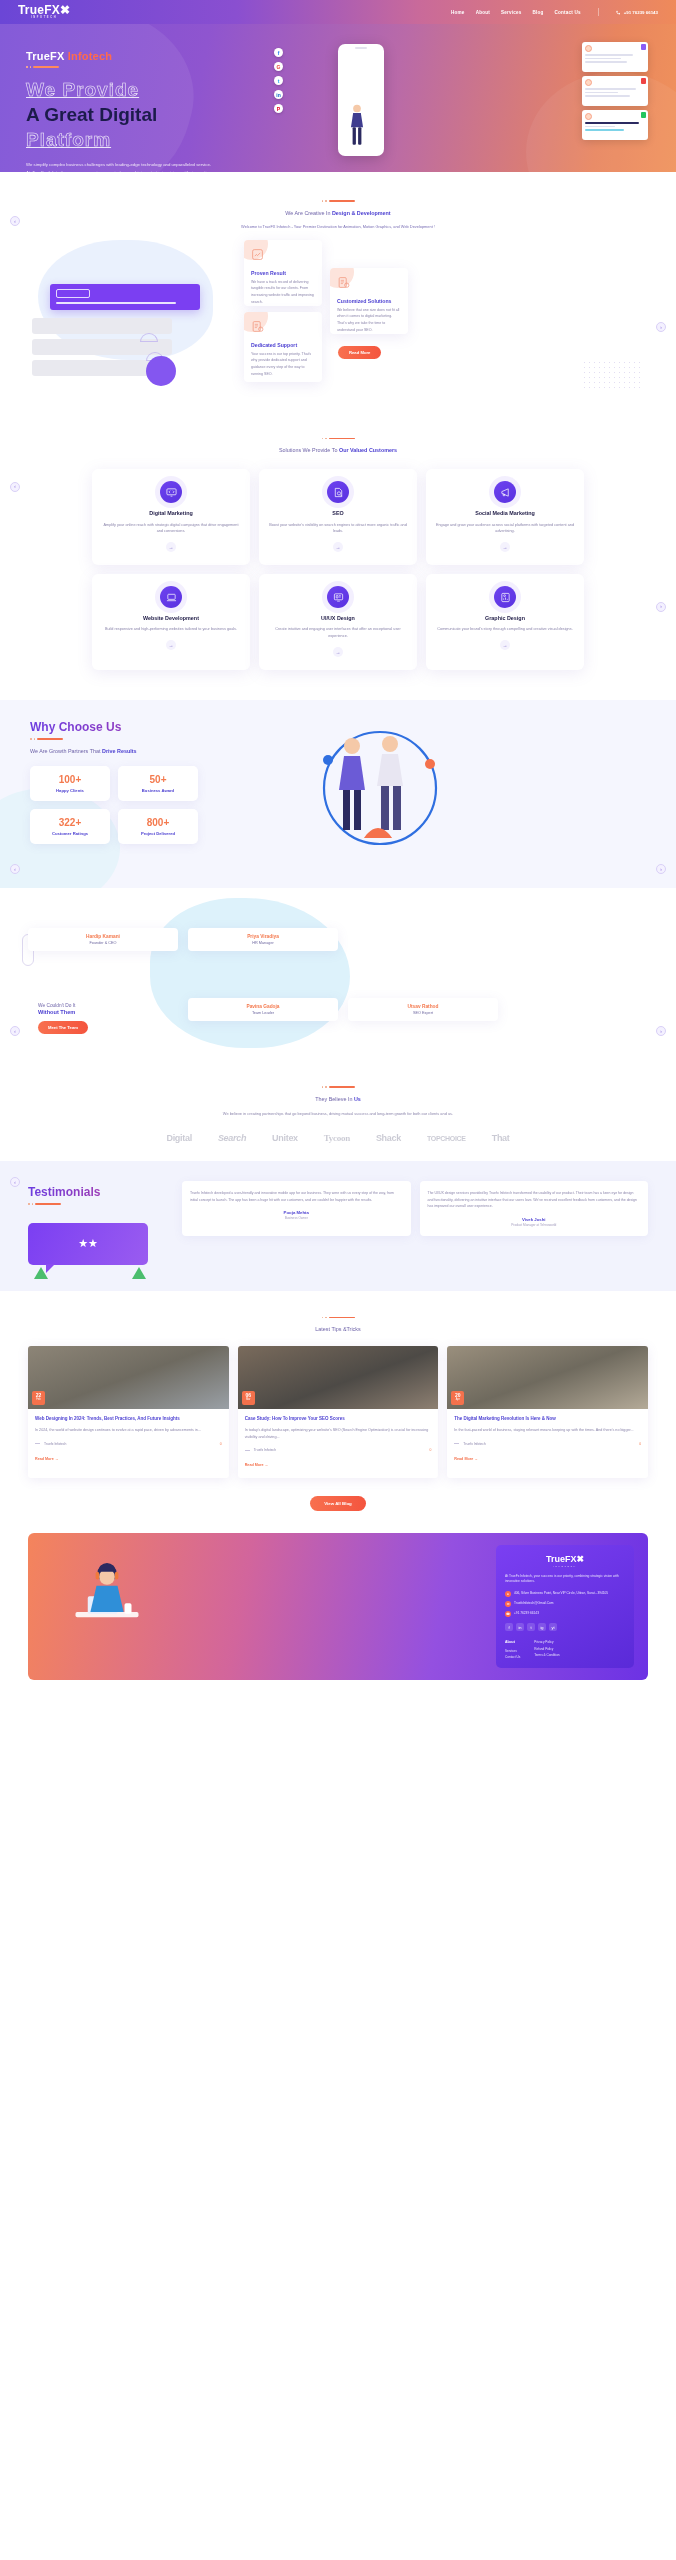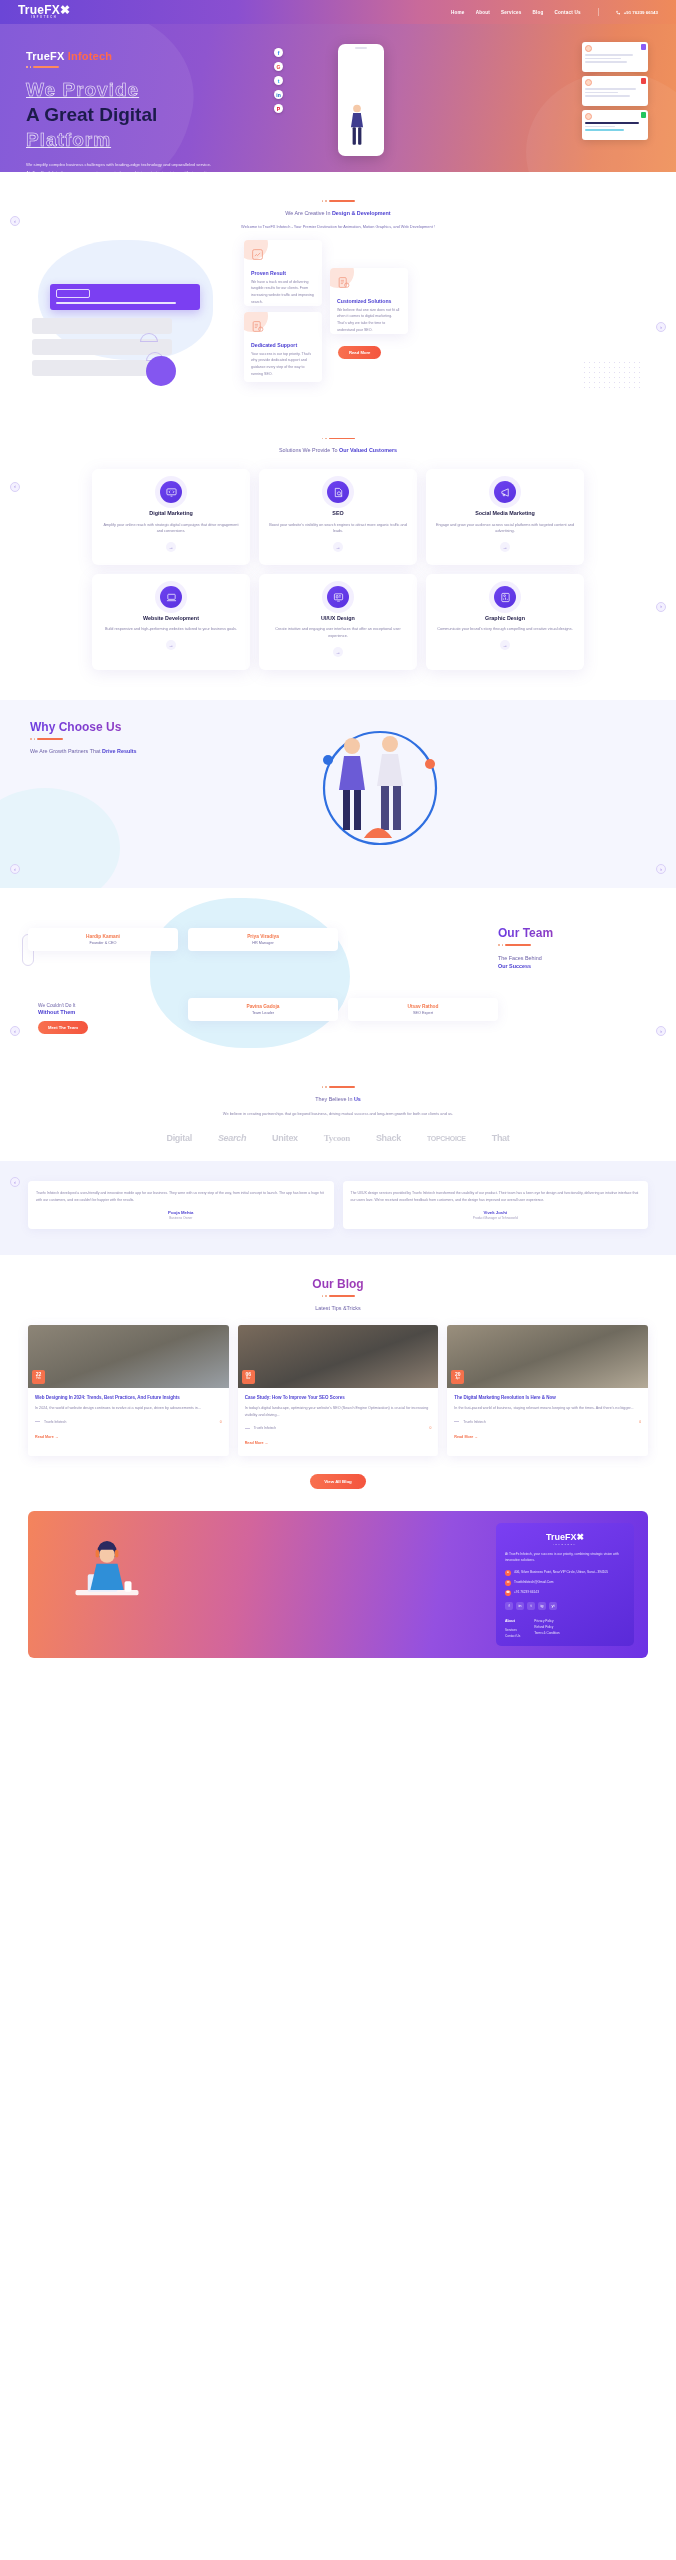--- a/index.html
+++ b/index.html
@@ -428,20 +428,38 @@
       <div class="why-left">
         <h2 class="why-title">Why Choose Us</h2>
         <div class="why-rule">
             <i></i>
             <i></i>
             <b></b>
           </div>
         <div class="why-sub">
           <span>We Are Growth Partners That </span><strong>Drive Results</strong>
         </div>
+        <div class="stat-grid">
+          <div class="stat">
+            <div class="n">100+</div>
+            <div class="l">Happy Clients</div>
+          </div>
+          <div class="stat">
+            <div class="n">50+</div>
+            <div class="l">Business Award</div>
+          </div>
+          <div class="stat">
+            <div class="n">322+</div>
+            <div class="l">Customer Ratings</div>
+          </div>
+          <div class="stat">
+            <div class="n">800+</div>
+            <div class="l">Project Delivered</div>
+          </div>
+        </div>
       </div>
       <div class="why-right">
         <svg width="180" height="140" viewBox="0 0 180 140">
           <circle cx="100" cy="68" r="56" fill="none" stroke="#2f6fe0" stroke-width="2.2"></circle>
           <circle cx="48" cy="40" r="5" fill="#2f6fe0"></circle>
           <circle cx="150" cy="44" r="5" fill="#f4714c"></circle>
           <circle cx="72" cy="26" r="8" fill="#f5c9a8"></circle>
           <path d="M64 36h16l5 34H59z" fill="#6b5bd6"></path>
           <rect x="63" y="70" width="7" height="40" fill="#2b2a60"></rect>
           <rect x="74" y="70" width="7" height="40" fill="#2b2a60"></rect>
@@ -471,32 +489,20 @@
         </div>
         <div class="tcard t3">
           <div class="nm">Pavina Gadoja</div>
           <div class="rl">Team Leader</div>
         </div>
         <div class="tcard t4">
           <div class="nm">Utsav Rathod</div>
           <div class="rl">SEO Expert</div>
         </div>
       </div>
-      <div class="team-right">
-        <h2 class="team-title">Our Team</h2>
-        <div class="sec-rule" style="justify-content:flex-start">
-            <i></i>
-            <i></i>
-            <b></b>
-          </div>
-        <div class="team-sub">
-          <span>The Faces Behind</span><br>
-          <strong>Our Success</strong>
-        </div>
-      </div>
     </div>
     <div class="cant-do">
       <div class="a">We Couldn't Do It</div>
       <div class="b">Without Them</div>
       <button class="team-btn">Meet The Team</button>
     </div>
   </section>
 
   <section class="clients">
     <div class="sec-rule">
@@ -515,37 +521,49 @@
       <span style="font-family:'Liberation Serif',serif">Tycoon</span>
       <span>Shack</span>
       <span style="font-size:7px">TOPCHOICE</span>
       <span>That</span>
     </div>
   </section>
 
   <section class="testi">
     <div class="fab" style="left:10px;top:16px;">‹</div>
     <div class="testi-inner">
+      <div class="testi-left">
+        <h2 class="testi-title">Testimonials</h2>
+        <div class="sec-rule" style="justify-content:flex-start">
+            <i></i>
+            <i></i>
+            <b></b>
+          </div>
+        <div class="bubble">
+          <span class="star">★★</span>
+        </div>
+        <div class="leaf" style="left:6px;bottom:-14px;"></div>
+        <div class="leaf" style="left:104px;bottom:-14px;"></div>
+      </div>
       <div class="testi-cards">
         <div class="tq">
           <p>Truefx Infotech developed a user-friendly and innovative mobile app for our business. They were with us every step of the way, from initial concept to launch. The app has been a huge hit with our customers, and we couldn't be happier with the results.</p>
           <div class="who">Pooja Mehta</div>
           <div class="role">Business Owner</div>
         </div>
         <div class="tq">
           <p>The UI/UX design services provided by Truefx Infotech transformed the usability of our product. Their team has a keen eye for design and functionality, delivering an intuitive interface that our users love. We've received excellent feedback from customers, and the design has improved our overall user experience.</p>
           <div class="who">Vivek Joshi</div>
           <div class="role">Product Manager at Tehnoworld</div>
         </div>
       </div>
     </div>
   </section>
 
   <section class="blog">
-    <h2 class="sec-title">Our Blog</h2>
     <div class="sec-rule">
         <i></i>
         <i></i>
         <b></b>
       </div>
     <div class="blog-sub">Latest Tips &amp;Tricks</div>
     <div class="blog-grid">
       <div class="bcard">
         <div class="bimg i1">
           <div class="bdate">

